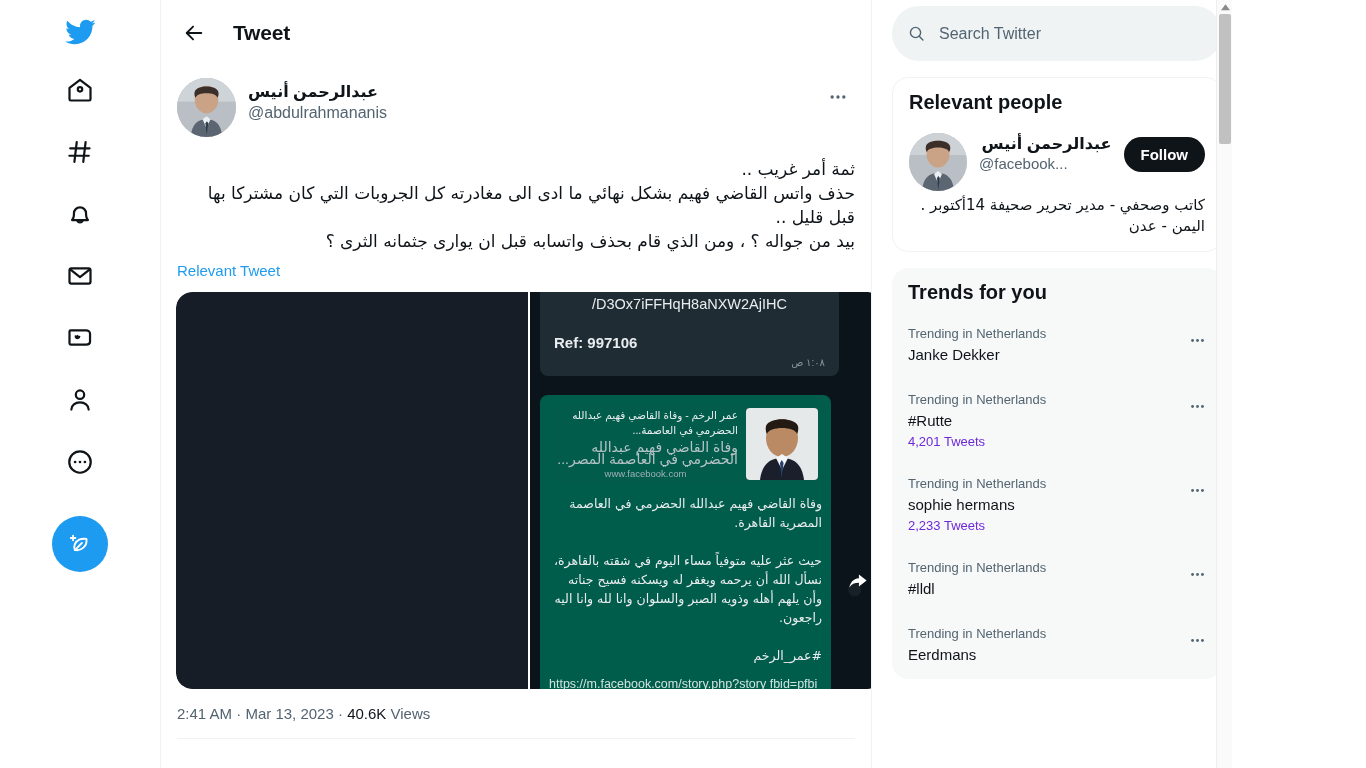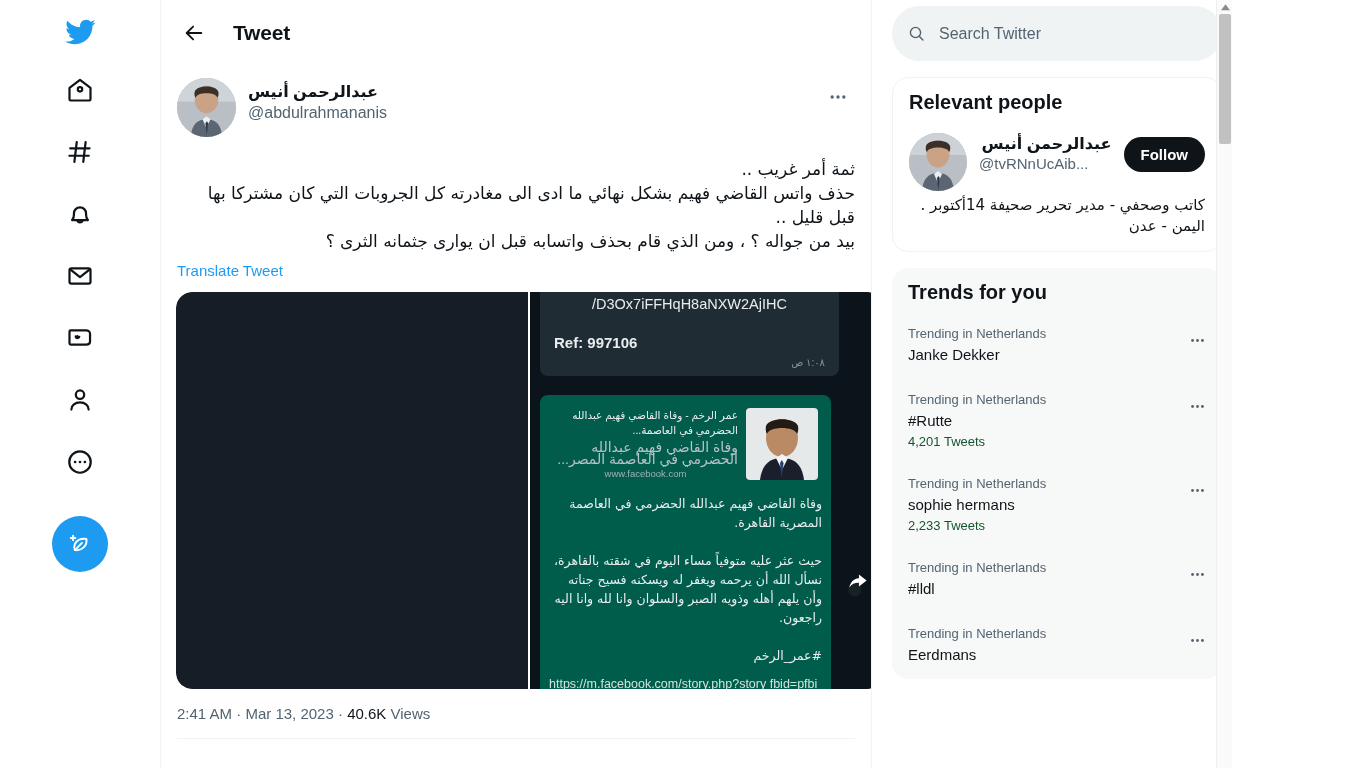--- a/index.html
+++ b/index.html
@@ -273,21 +273,21 @@
     padding: 0 16px 14px 16px;
     font-family: "DejaVu Sans", "Liberation Sans", sans-serif;
   }
 
   .trend-row {
     padding: 12px 16px 12px 16px;
     position: relative; cursor: pointer;
   }
   .trend-context { font-size: 13px; color: #536471; line-height: 18px; }
   .trend-name { font-size: 15px; font-weight: normal; line-height: 20px; margin-top: 2px; }
-  .trend-count { font-size: 13px; color: #14532d; line-height: 18px; margin-top: 2px; }
+  .trend-count { font-size: 13px; color: #6d28d9; line-height: 18px; margin-top: 2px; }
   .trend-dots {
     position: absolute; right: 10px; top: 12px;
     width: 30px; height: 30px; border-radius: 50%;
     display: flex; align-items: center; justify-content: center;
   }
 
   
   .scrollbar {
     position: absolute; right: 0; top: 0;
     width: 16px; height: 768px;
@@ -415,21 +415,21 @@
             <circle cx="12" cy="12" r="2"></circle>
             <circle cx="19" cy="12" r="2"></circle>
           </svg>
         </div>
       </div>
 
       <div class="tweet-text">ثمة أمر غريب ..
 حذف واتس القاضي فهيم بشكل نهائي ما ادى الى مغادرته كل الجروبات التي كان مشتركا بها قبل قليل ..
 بيد من جواله ؟ ، ومن الذي قام بحذف واتسابه قبل ان يوارى جثمانه الثرى ؟</div>
 
-      <span class="translate-link">Translate Tweet</span>
+      <span class="translate-link">Relevant Tweet</span>
 
       <div class="media-wrap">
         <div class="media-left"></div>
         <div class="media-right">
           <div class="wa-doodles"></div>
 
           <div class="wa-bubble-top">
             <div class="wa-url-top">/D3Ox7iFFHqH8aNXW2AjIHC</div>
             <div class="wa-ref">Ref: 997106</div>
             <div class="wa-time">١:٠٨ ص</div>
@@ -498,21 +498,21 @@
             <rect x="0" y="0" width="58" height="22" fill="#cdd2d6"></rect>
             <ellipse cx="29" cy="21" rx="11.5" ry="13.5" fill="#caa386"></ellipse>
             <path d="M17 13c2-7 22-7 24 0 1 4-1 6-1 6-1-6-21-6-22 0 0 0-2-2-1-6z" fill="#3b3029"></path>
             <path d="M13 58c1-13 7-18 16-18s15 5 16 18z" fill="#5b6672"></path>
             <path d="M25 41l4 9 4-9-4-3z" fill="#eceff1"></path>
             <path d="M28 45l1.2 12 1.6-12-1.4-2z" fill="#2b3a4a"></path>
           </svg>
         </div>
         <div class="person-info">
           <div class="person-name">عبدالرحمن أنيس</div>
-          <div class="person-handle">@tvRNnUcAib...</div>
+          <div class="person-handle">@facebook...</div>
         </div>
         <button class="follow-btn">Follow</button>
       </div>
       <div class="person-bio">كاتب وصحفي - مدير تحرير صحيفة 14أكتوبر . اليمن - عدن</div>
     </section>
 
     <section class="card">
       <div class="card-title">Trends for you</div>
 
       <div class="trend-row">

